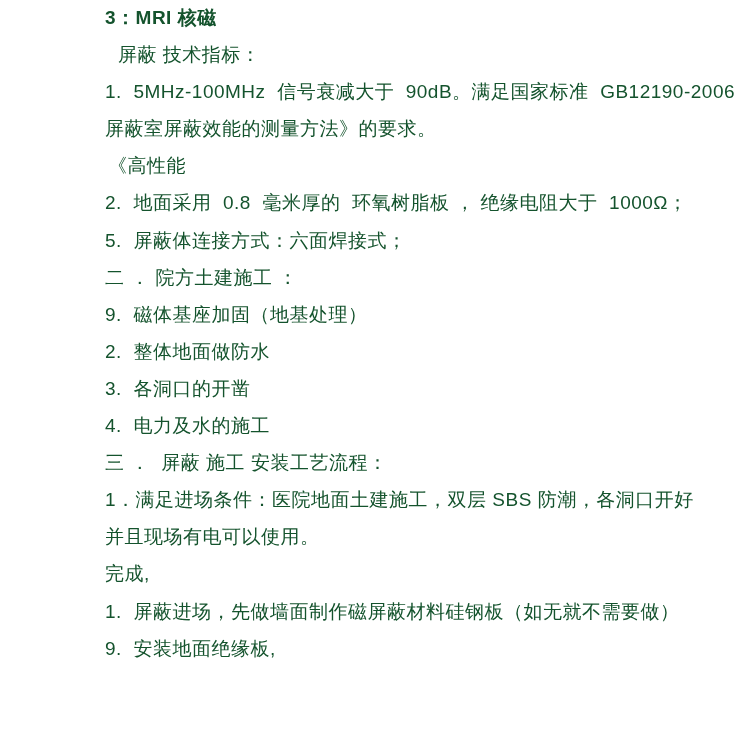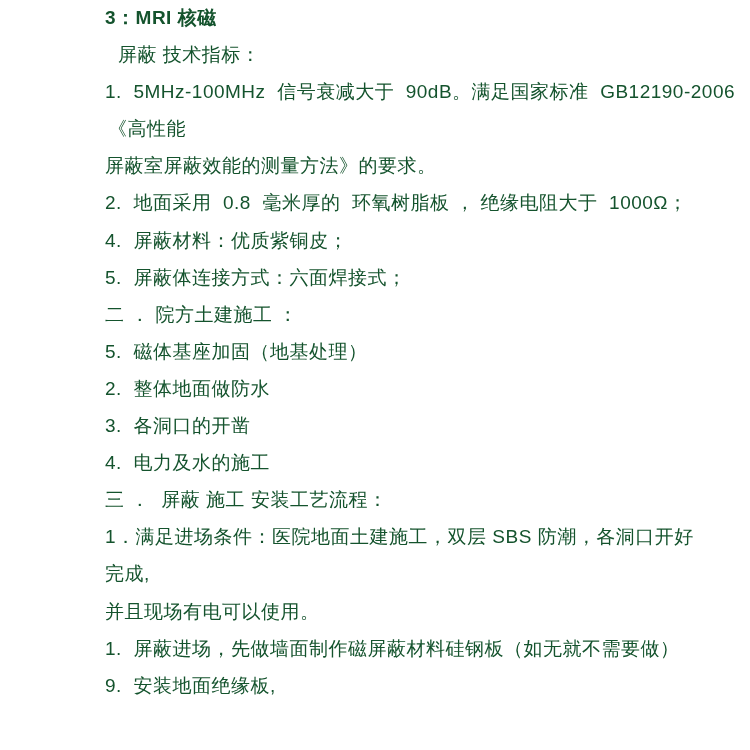--- a/index.html
+++ b/index.html
@@ -34,30 +34,29 @@
   }
 </style>
 </head>
 <body>
 
 <div class="page">
   <div class="doc-body" id="doc-lines">
       <div class="line bold">3：MRI 核磁</div>
       <div class="line" style="padding-left: 13px;">屏蔽 技术指标：</div>
       <div class="line">1.  5MHz-100MHz  信号衰减大于  90dB。满足国家标准  GB12190-2006</div>
+      <div class="line">屏蔽室屏蔽效能的测量方法》的要求。</div>
       <div class="line" style="padding-left: 3px;">《高性能</div>
-      <div class="line">屏蔽室屏蔽效能的测量方法》的要求。</div>
       <div class="line">2.  地面采用  0.8  毫米厚的  环氧树脂板 ， 绝缘电阻大于  1000Ω；</div>
-      <div class="line">4.  屏蔽材料：优质紫铜皮；</div>
       <div class="line">5.  屏蔽体连接方式：六面焊接式；</div>
       <div class="line">二 ． 院方土建施工 ：</div>
-      <div class="line">5.  磁体基座加固（地基处理）</div>
+      <div class="line">9.  磁体基座加固（地基处理）</div>
       <div class="line">2.  整体地面做防水</div>
       <div class="line">3.  各洞口的开凿</div>
       <div class="line">4.  电力及水的施工</div>
       <div class="line">三 ．  屏蔽 施工 安装工艺流程：</div>
       <div class="line">1．满足进场条件：医院地面土建施工，双层 SBS 防潮，各洞口开好</div>
+      <div class="line">并且现场有电可以使用。</div>
       <div class="line">完成,</div>
-      <div class="line">并且现场有电可以使用。</div>
       <div class="line">1.  屏蔽进场，先做墙面制作磁屏蔽材料硅钢板（如无就不需要做）</div>
       <div class="line">9.  安装地面绝缘板,</div>
     </div>
 </div>
 
 </body></html>

